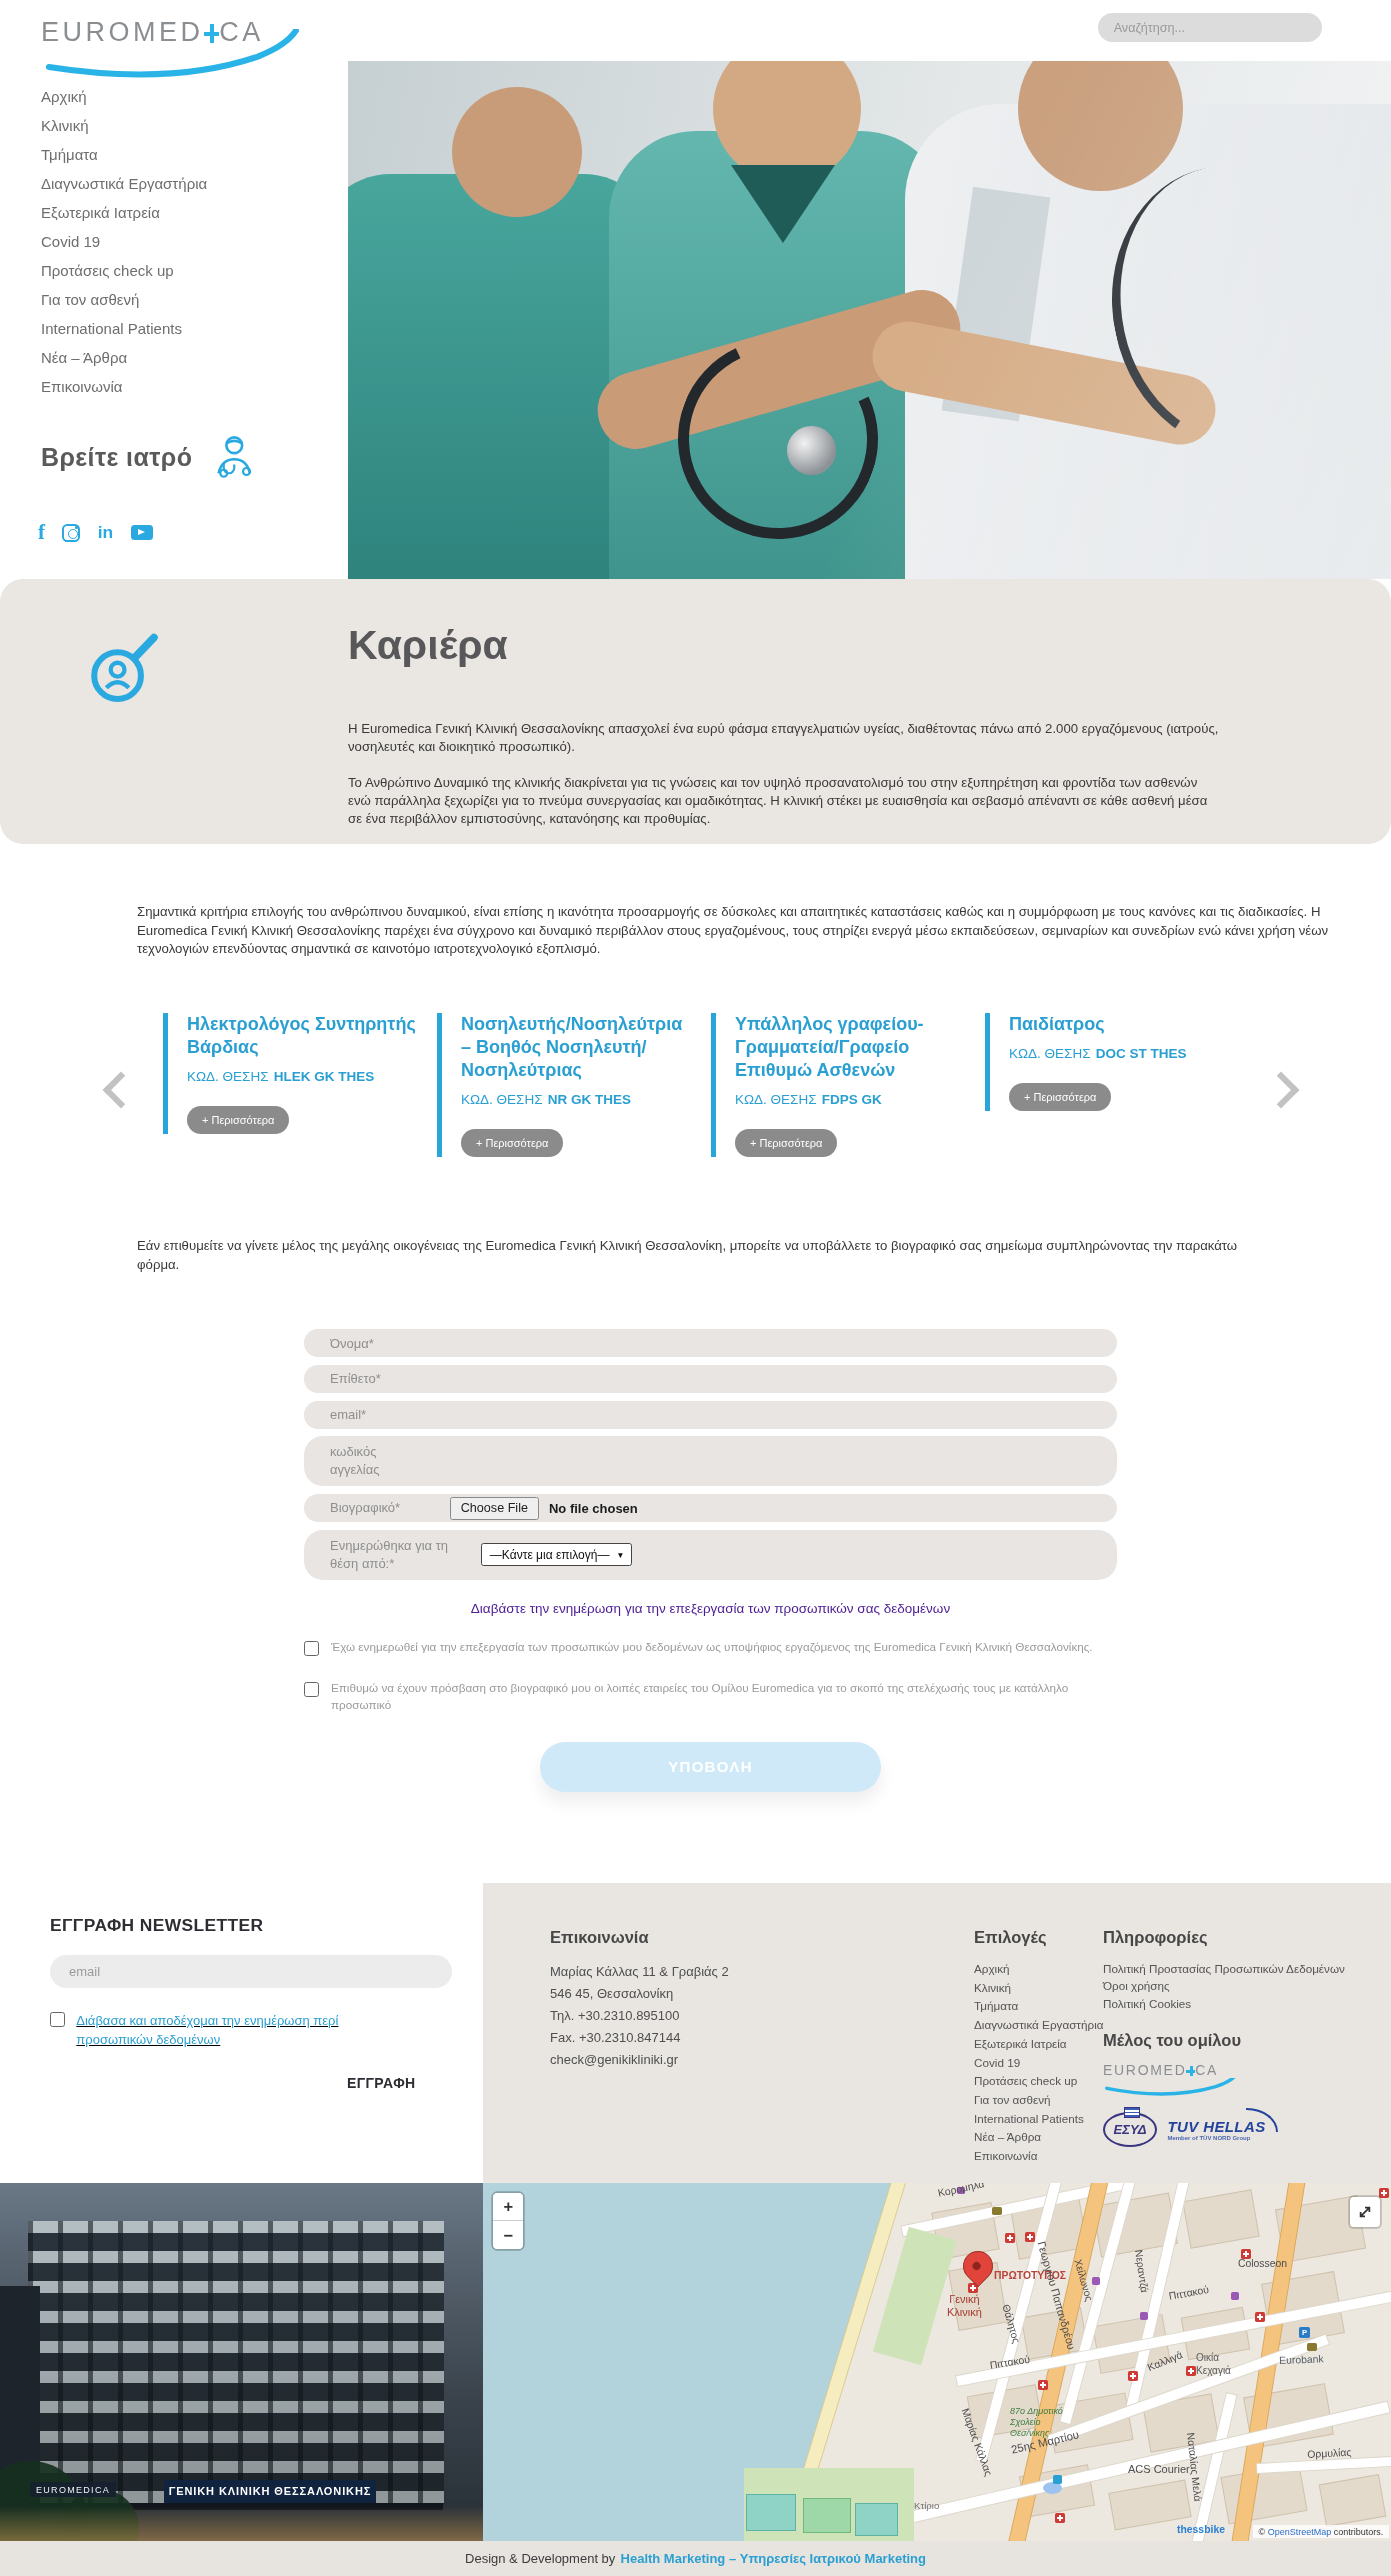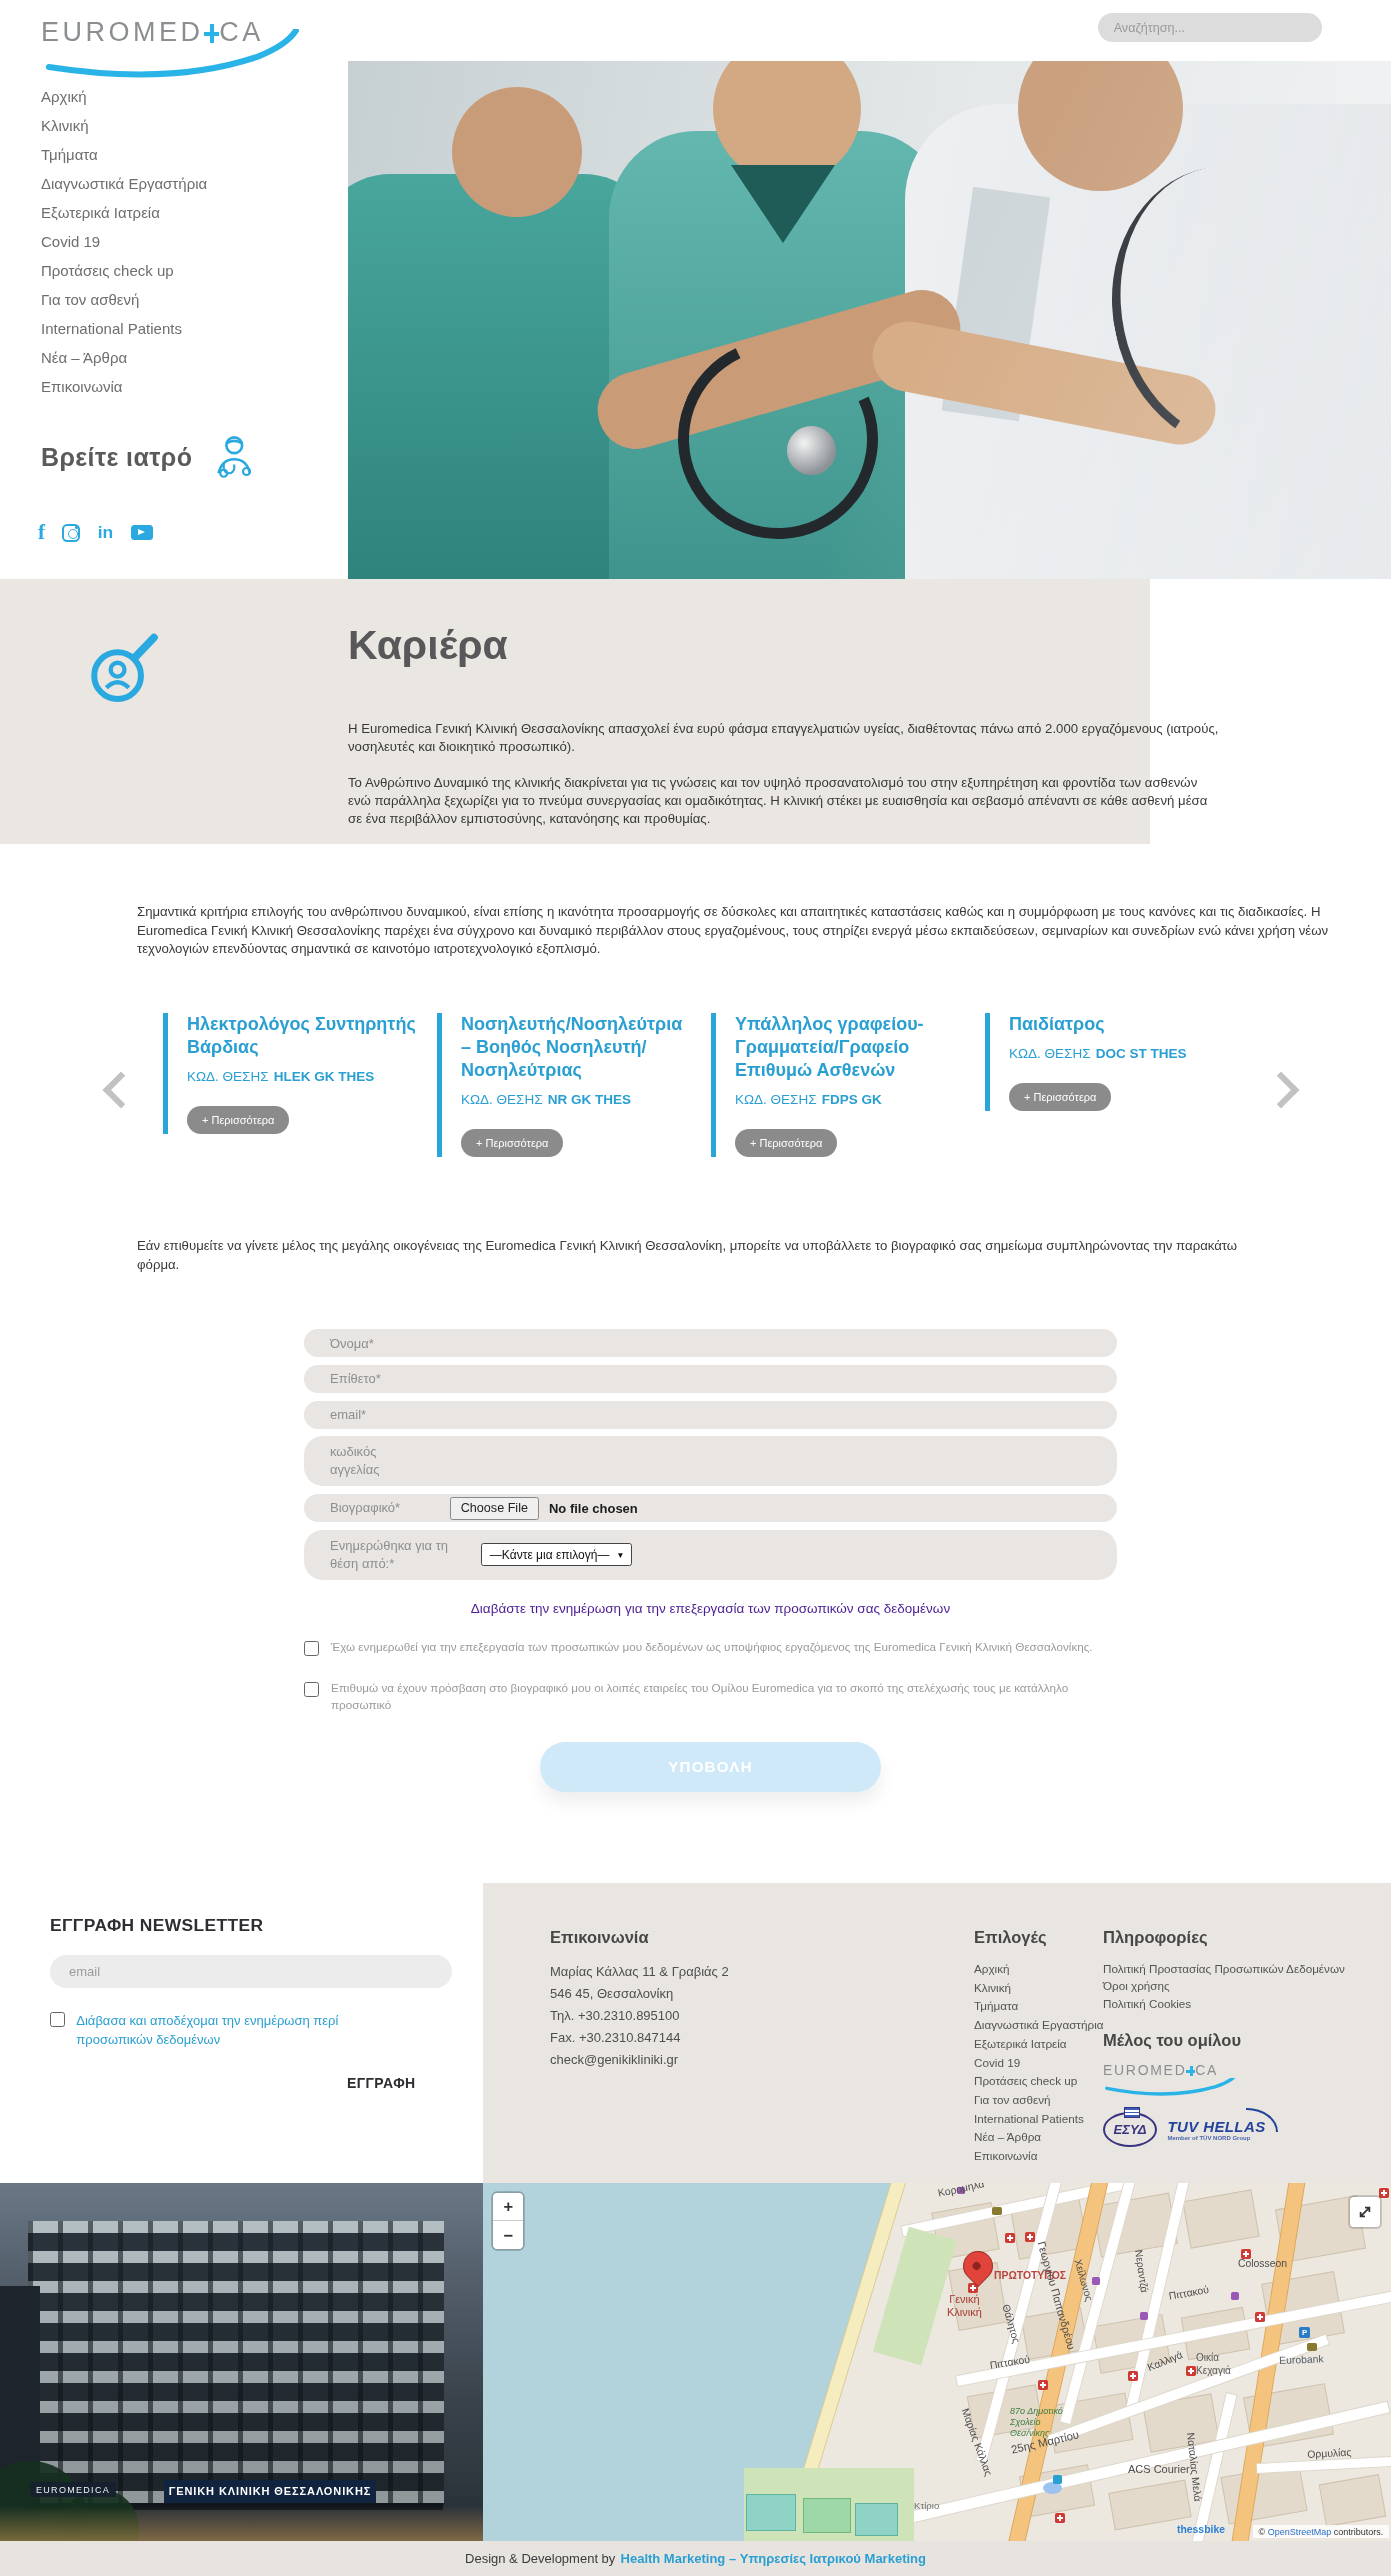--- a/index.html
+++ b/index.html
@@ -35,21 +35,21 @@
   .soc-li { font-size:17.4px; font-weight:bold; letter-spacing:0; }
   .soc-yt { width:22px; height:15.7px; background:#29a9e0; border-radius:3.5px; position:relative; }
   .soc-yt::before { content:""; position:absolute; left:7.8px; top:4.3px; border-left:7px solid #fff; border-top:3.5px solid transparent; border-bottom:3.5px solid transparent; }
 
   
   .hero { position:absolute; left:348px; top:61px; width:1044px; height:518px; overflow:hidden;
     background:linear-gradient(100deg,#c6cfd2 0%,#e4e8e9 55%,#eef0f1 100%); }
   .hero i { position:absolute; display:block; }
 
   
-  .career-band { position:absolute; left:0; top:579px; width:1150px; height:265px; background:#eae6e2; }
+  .career-band { position:absolute; left:0; top:579px; width:1391px; height:265px; background:#eae6e2;border-radius:23px; }
   .career-icon { position:absolute; left:83px; top:50px; }
   .career-title { position:absolute; left:348px; top:43px; font-size:41px; font-weight:bold; color:#58585a; }
   .career-p { position:absolute; left:348px; width:874px; font-size:13.2px; line-height:18px; color:#3a3a3a; }
   .career-p.p1 { top:141px; }
   .career-p.p2 { top:195px; }
 
   
   .criteria { position:absolute; left:137px; top:903px; width:1198px; font-size:13.2px; line-height:18.7px; color:#3a3a3a; }
 
   .car-arrow { position:absolute; width:26px; height:26px; border-left:6px solid #c2c2c2; border-bottom:6px solid #c2c2c2; cursor:pointer; }
@@ -89,21 +89,21 @@
     background:#cfe9f8; color:#fff; font-size:15px; font-weight:bold; letter-spacing:1.3px; cursor:pointer;
     box-shadow:0 10.4px 17.4px rgba(0,0,0,.07); font-family:"Liberation Sans",sans-serif; }
 
   
   .newsletter { position:absolute; left:50px; top:1915px; width:409px; }
   .nl-title { font-size:17.4px; font-weight:bold; color:#2d2d33; letter-spacing:0.4px; }
   .nl-input { margin-top:19px; width:402px; height:33px; }
   .nl-input input { width:100%; height:100%; border:none; outline:none; background:#ececec; border-radius:16.5px;
     padding:0 19px; font-size:13px; color:#555; font-family:"Liberation Sans",sans-serif; }
   .nl-input input::placeholder { color:#9b9b9b; }
-  .nl-consent { display:flex; gap:11.3px; margin-top:22.6px; }
+  .nl-consent { display:flex; gap:11.3px; margin-top:22.6px;text-decoration:underline; }
   .nl-consent p { font-size:13px; line-height:1.5; color:#2a9fd2; max-width:287px; }
   .nl-btn { position:absolute; left:297px; top:160px; background:none; border:none; font-size:14px; font-weight:bold;
     color:#2d2d33; letter-spacing:0.4px; cursor:pointer; font-family:"Liberation Sans",sans-serif; }
 
   .footer-beige { position:absolute; left:483px; top:1883px; width:909px; height:300px; background:#e9e6e2; }
   .fcol { position:absolute; top:45px; }
   .fcol h4 { font-size:16.5px; font-weight:bold; color:#474747; }
   .fcol.c1 { left:67px; }
   .fcol.c1 ul { margin-top:14px; list-style:none; }
   .fcol.c1 li { font-size:13px; color:#4f4f4f; line-height:22px; white-space:nowrap; }

